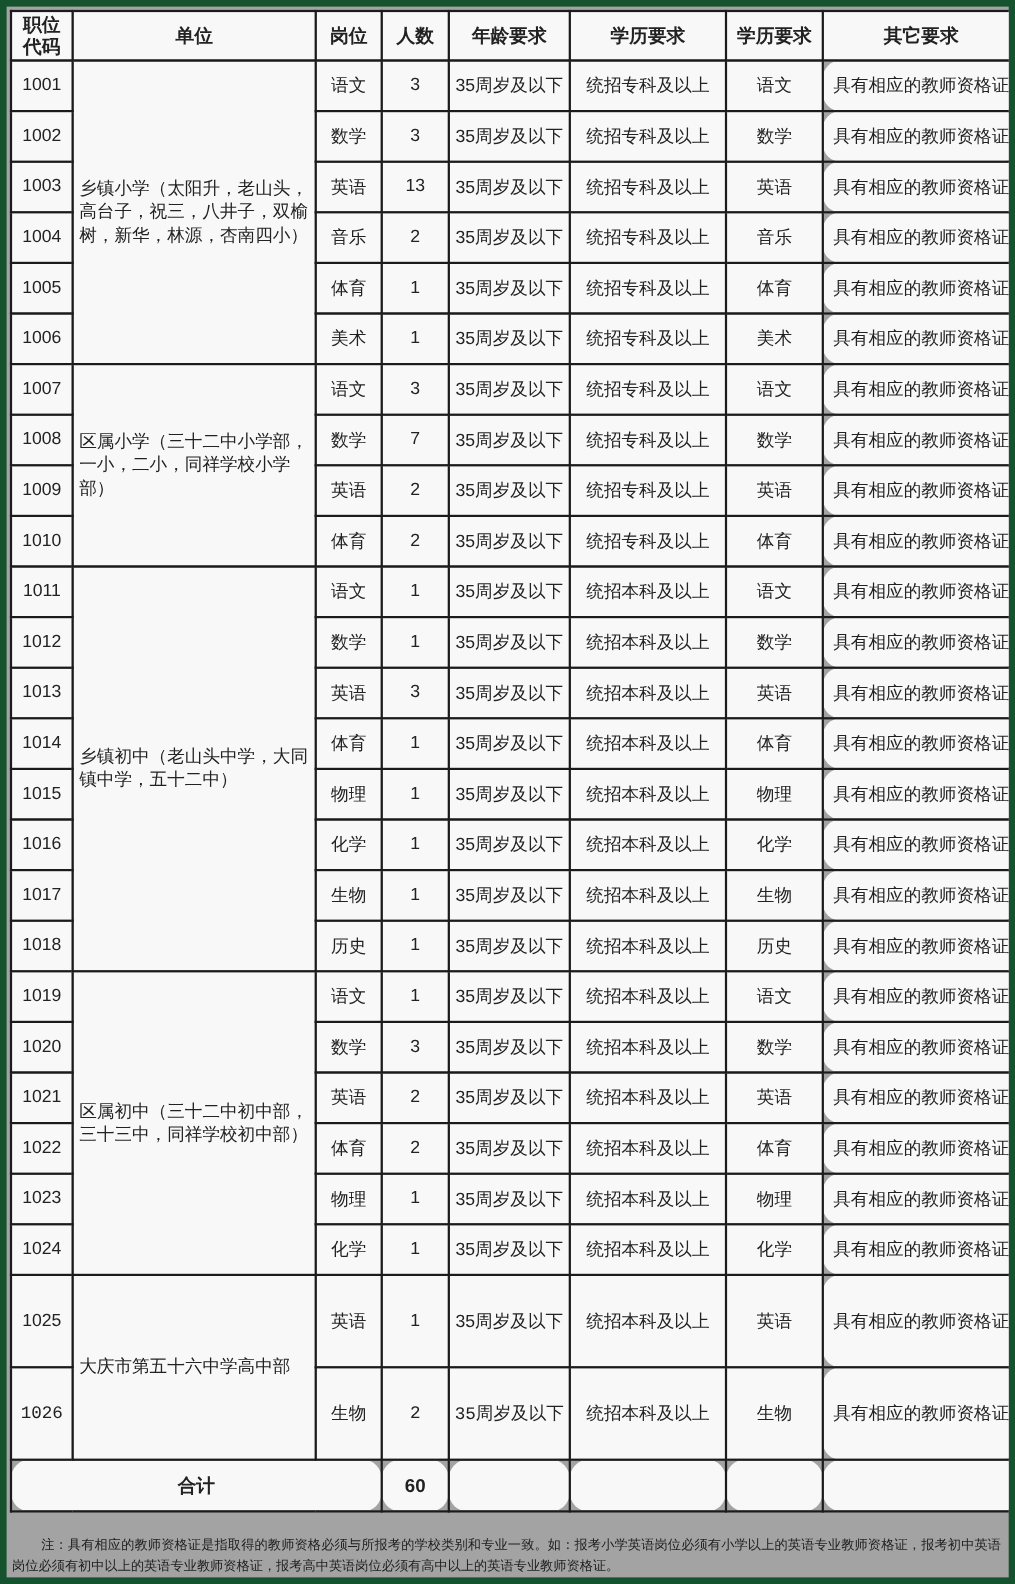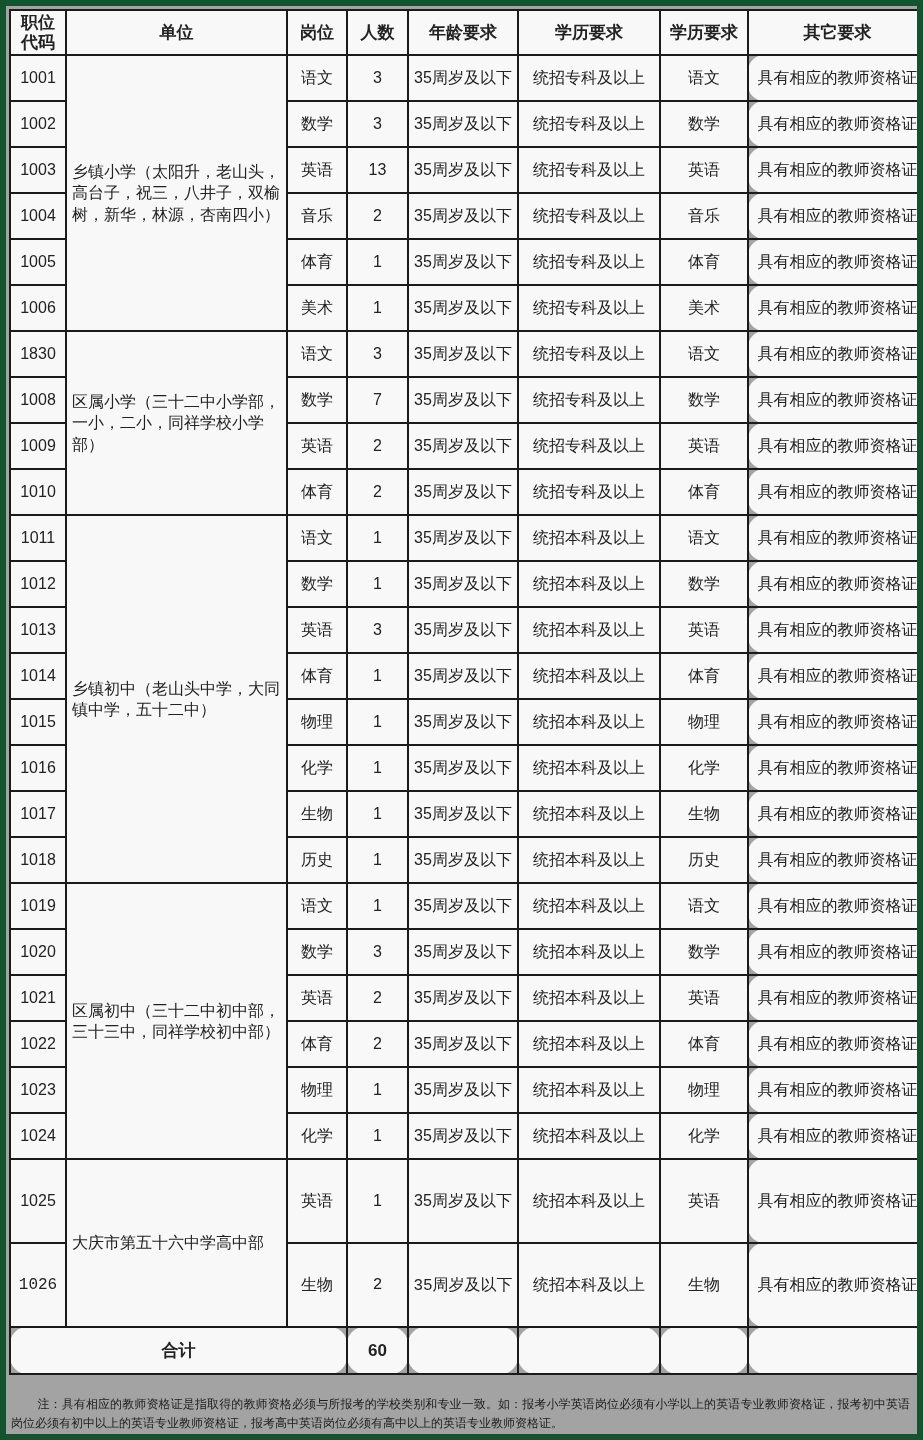--- a/index.html
+++ b/index.html
@@ -108,21 +108,21 @@
         <tr>
           <td>1006</td>
           <td>美术</td>
           <td>1</td>
           <td>35周岁及以下</td>
           <td>统招专科及以上</td>
           <td>美术</td>
           <td class="other-cell">具有相应的教师资格证</td>
         </tr>
         <tr>
-          <td>1830</td>
+          <td>1007</td>
           <td class="unit-cell" rowspan="4">区属小学（三十二中小学部，一小，二小，同祥学校小学部）</td>
           <td>语文</td>
           <td>3</td>
           <td>35周岁及以下</td>
           <td>统招专科及以上</td>
           <td>语文</td>
           <td class="other-cell">具有相应的教师资格证</td>
         </tr>
         <tr>
           <td>1008</td>

